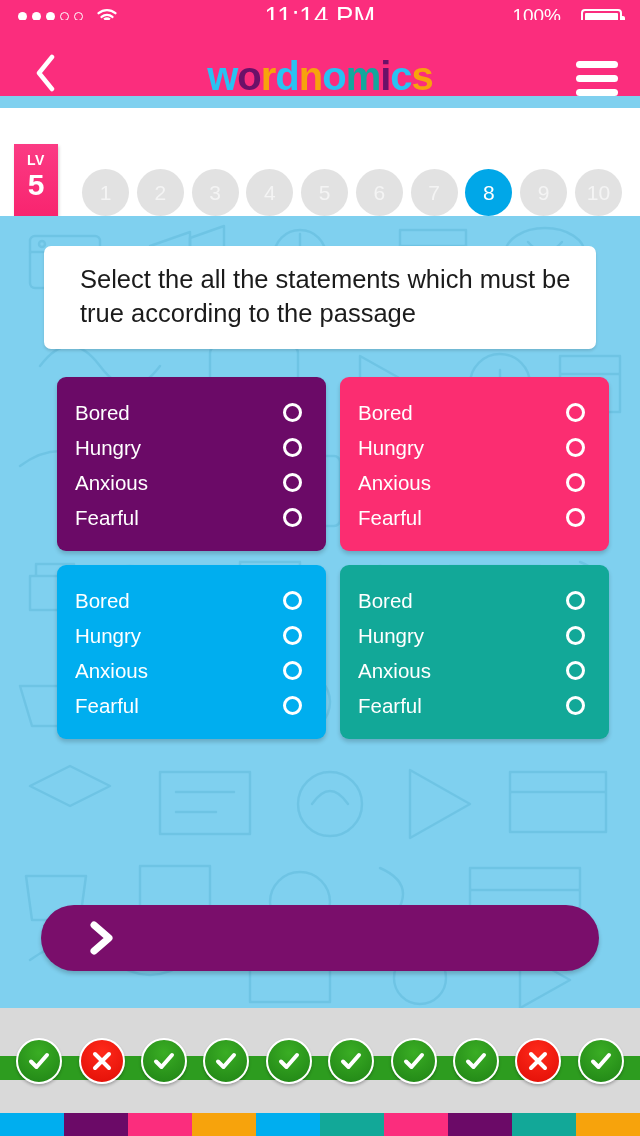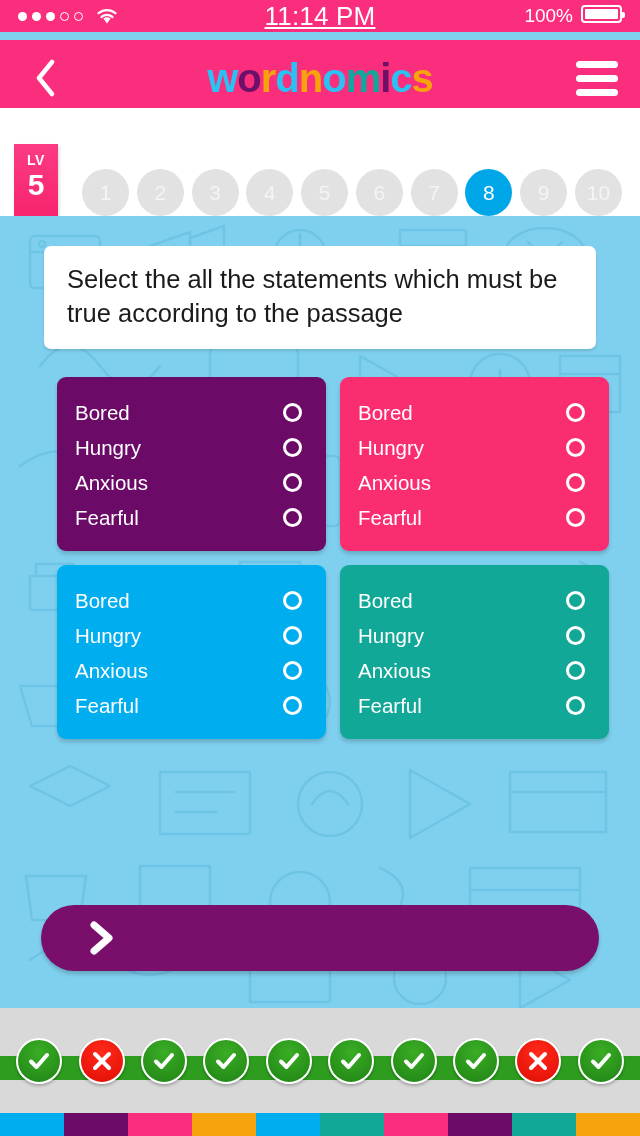--- a/index.html
+++ b/index.html
@@ -16,36 +16,36 @@
     position: absolute; top: 0; left: 0; width: 640px; height: 32px;
     background: #fb2d7d; color: #fff;
     display: flex; align-items: center; padding: 0 18px;
   }
   .sb-left { display: flex; align-items: center; gap: 7px; flex: 1; }
   .dots { display: flex; align-items: center; gap: 5px; }
   .dot { width: 9px; height: 9px; border-radius: 50%; background: #fff; }
   .dot.empty { background: transparent; border: 1.5px solid #fff; }
   .wifi { margin-left: 5px; display: block; }
   .sb-time { flex: 0 0 auto; font-size: 26px; letter-spacing: .2px; text-decoration: underline; }
-  .sb-right { flex: 1; display: flex; align-items: flex-start; justify-content: flex-end; gap: 8px; }
+  .sb-right { flex: 1; display: flex; align-items: flex-end; justify-content: flex-end; gap: 20px; }
   .sb-batt-txt { font-size: 19px; }
   .battery {
     width: 41px; height: 18px; border: 2px solid #fff; border-radius: 4px;
     position: relative; padding: 2px;
   }
   .battery::after {
     content: ""; position: absolute; right: -5px; top: 5px;
     width: 3px; height: 6px; background: #fff; border-radius: 0 2px 2px 0;
   }
   .battery i { display: block; width: 100%; height: 100%; background: #fff; border-radius: 1px; }
 
   
   .navbar {
-    position: absolute; top: 40px; left: 0; width: 640px; height: 76px;
-    background: #fb2d7d; display: flex; align-items: center; padding: 0 22px;
+    position: absolute; top: 20px; left: 0; width: 640px; height: 76px;
+    background: #fb2d7d; display: flex; align-items: flex-end; padding: 0 22px;
   }
   .nav-back { width: 46px; height: 46px; display: flex; align-items: center; justify-content: center; }
   .logo { flex: 1; text-align: center; font-size: 40px; font-weight: bold; letter-spacing: -1px; line-height: 1; }
   .logo span { display: inline-block; }
   .hamburger { width: 46px; display: flex; flex-direction: column; gap: 7px; align-items: flex-end; }
   .hamburger i { display: block; width: 42px; height: 7px; background: #fff; border-radius: 4px; }
 
   
   .levelbar {
     position: absolute; top: 108px; left: 0; width: 640px; height: 108px;
@@ -74,21 +74,21 @@
 
   
   .main {
     position: absolute; top: 216px; left: 0; width: 640px; height: 792px;
     background: #7fd0ef; overflow: hidden;
   }
   .doodles { position: absolute; inset: 0; opacity: .30; }
 
   .qcard {
     position: absolute; left: 44px; top: 30px; width: 552px;
-    background: #fff; border-radius: 7px; padding: 17px 20px 19px 23px;
+    background: #fff; border-radius: 7px; padding: 17px 20px 19px 36px;
     box-shadow: 0 2px 3px rgba(0,0,0,.13);
     font-size: 25.5px; line-height: 1.32; color: #1b1b1b;
   }
 
   .grid {
     position: absolute; left: 44px; top: 161px; width: 552px;
     display: flex; flex-wrap: wrap; gap: 14px 14px; margin-left: 13px;
   }
   .acard {
     width: 269px; border-radius: 9px; padding: 18px 18px 16px 18px;

